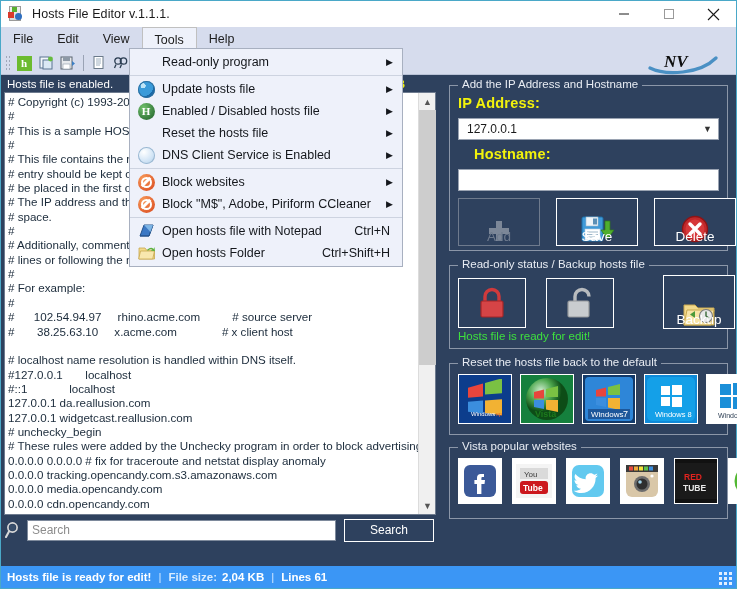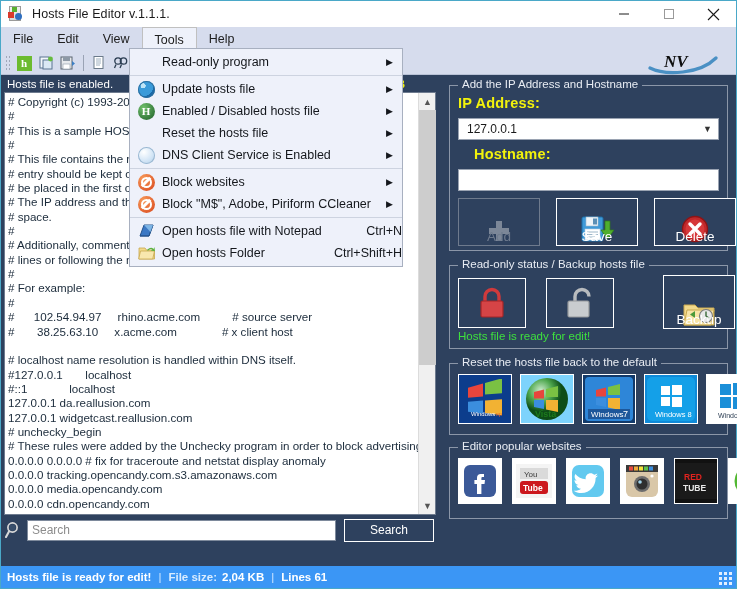--- a/index.html
+++ b/index.html
@@ -141,21 +141,21 @@
 
   
   .dropdown {
     position:absolute; left:128px; top:47px; width:274px;
     background:#eef1fa; border:1px solid #a8b0c0; z-index:50;
     padding:2px 0 2px 0;
   }
   .dd-item { height:22px; display:flex; align-items:center; position:relative; font-size:12.5px; color:#14171c;}
   .dd-item .ic { width:32px; display:flex; align-items:center; justify-content:center; flex:0 0 32px;}
   .dd-item .tx { flex:1 1 auto; }
-  .dd-item .sc { color:#14171c; font-size:12.5px; }
+  .dd-item .sc { color:#14171c; font-size:12.5px; padding-right:12px;}
   .dd-item .arw { position:absolute; right:9px; font-size:9px; color:#14171c; }
   .dd-sep { height:1px; background:#cdd3e0; margin:2px 0; }
 
   
   .cIcon { width:17px; height:17px; border-radius:50%; display:block; }
   .globe { background:radial-gradient(circle at 30% 28%, #bfe4f7 0 14%, #3a9ad9 16% 60%, #1b6aa8 62% 100%); box-shadow: inset 0 0 0 1px #2e6f9e;}
   .hgreen { background:radial-gradient(circle at 32% 28%, #6fbf6a, #1d5e28); color:#fff; font-size:11px; font-weight:bold;
             display:flex; align-items:center; justify-content:center; font-family:"Liberation Serif",serif;}
   .gear { background:radial-gradient(circle at 35% 30%, #ffffff, #cfe3f5 60%, #a9c7e0); box-shadow: inset 0 0 0 1px #9bb8d2;}
   .ban { background:radial-gradient(circle at 32% 28%, #f79b5a, #d8451b); position:relative;}
@@ -402,21 +402,21 @@
           <svg width="44" height="40" viewBox="0 0 44 40">
             <path d="M5 9 l15 -3 v13 h-15 z" fill="#e8453c" transform="skewY(-4)"></path>
             <path d="M22 5.5 l17 -3.5 v15 h-17 z" fill="#7ac143" transform="skewY(-4)"></path>
             <path d="M5 23 l15 0 v13 l-15 -3 z" fill="#3b8ede" transform="skewY(-4)"></path>
             <path d="M22 23 l17 0 v16 l-17 -3.5 z" fill="#f2b233" transform="skewY(-4)"></path>
             <text x="8" y="37" font-family="Liberation Sans, sans-serif" font-size="6" fill="#ffffff">Windows</text>
               <text x="33" y="37" font-size="5.5" fill="#f2642b" font-family="Liberation Sans, sans-serif">xp</text>
           </svg>
         </div>
 
-        <div class="tile" style="position:absolute; left:70px; top:10px; width:54px; height:50px; background:#7dd3fc;">
+        <div class="tile" style="position:absolute; left:70px; top:10px; width:54px; height:50px; background:#15803d;">
           <svg width="48" height="44" viewBox="0 0 48 44">
             <circle cx="24" cy="22" r="21" fill="url(#vg)"></circle>
             <defs>
                 <radialGradient id="vg" cx="35%" cy="30%">
                   <stop offset="0%" stop-color="#cdeccd"></stop>
                   <stop offset="55%" stop-color="#4fa84f"></stop>
                   <stop offset="100%" stop-color="#0d4d17"></stop>
                 </radialGradient>
               </defs>
             <path d="M11 15 l10 -2.5 v9 h-10 z" fill="#e8453c"></path>
@@ -461,21 +461,21 @@
                 <rect x="25" y="7" width="12" height="12"></rect>
               <rect x="12" y="21" width="11" height="11"></rect>
                 <rect x="25" y="21" width="12" height="12"></rect>
             </g>
             <text x="10" y="42" font-family="Liberation Sans, sans-serif" font-size="7" fill="#2b3d52">Windows 10</text>
           </svg>
         </div>
       </div>
 
       <div class="grp" style="left:8px; top:372px; right:8px; height:72px;">
-        <div class="legend">Editor popular websites</div>
+        <div class="legend">Vista popular websites</div>
 
         <div class="tile" style="position:absolute; left:8px; top:10px; width:44px; height:46px; background:#fff;">
           <svg width="34" height="34" viewBox="0 0 34 34">
             <rect x="1" y="1" width="32" height="32" rx="6" fill="#3b5998"></rect>
             <path d="M21 10 h-3.2 c-2.4 0 -3.8 1.4 -3.8 3.8 V16 h-2.6 v4 h2.6 v10 h4.4 V20 h3.1 l.5 -4 h-3.6 v-1.7 c0 -.8 .3 -1.2 1.2 -1.2 H21 z" fill="#ffffff"></path>
           </svg>
         </div>
 
         <div class="tile" style="position:absolute; left:62px; top:10px; width:44px; height:46px; background:#ffffff;">
           <svg width="36" height="34" viewBox="0 0 36 34">

